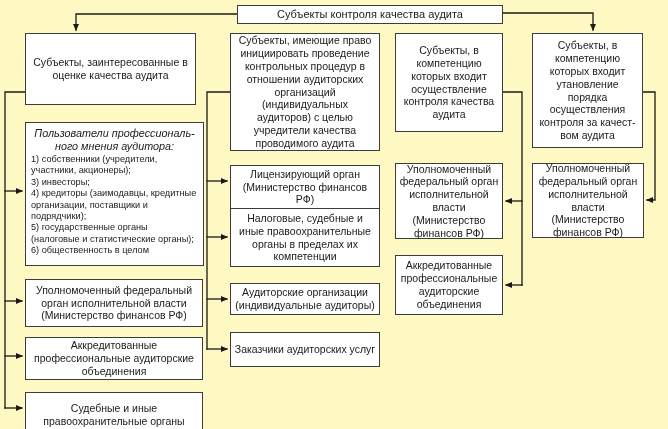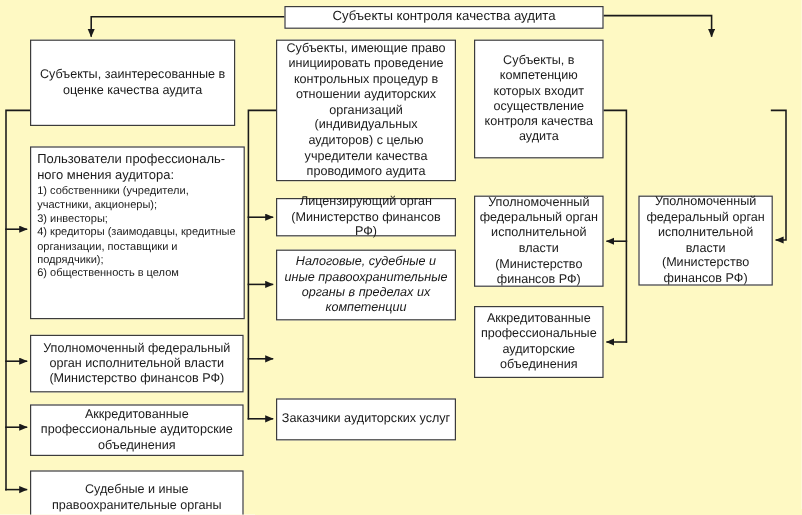--- a/index.html
+++ b/index.html
@@ -11,21 +11,21 @@
   .box{
     position:absolute;box-sizing:border-box;background:#ffffff;
     border:1.5px solid #3c3c3c;display:flex;align-items:center;justify-content:center;
     text-align:center;font-size:10.5px;line-height:1.22;padding:2px 3px;z-index:2;
   }
   .box.title{font-size:11px;}
   .box.users{
     flex-direction:column;align-items:stretch;justify-content:flex-start;
     padding:4px 5px 2px 5px;
   }
-  .users-heading{text-align:left;font-size:10.8px;line-height:1.2;margin-bottom:1px;}
+  .users-heading{text-align:center;font-size:10.8px;line-height:1.2;margin-bottom:1px;font-style:italic;}
   .users-list{text-align:left;font-size:9.2px;line-height:1.24;}
   .users-list div{margin:0;}
 </style>
 </head>
 <body>
 
 <div class="canvas">
 
   <svg class="connectors" viewBox="0 0 668 429" xmlns="http://www.w3.org/2000/svg">
     <defs>
@@ -64,63 +64,70 @@
   <div class="box" style="left:25px;top:33px;width:171px;height:72px;">
     <span>Субъекты, заинтересованные в оценке качества аудита</span>
   </div>
 
   <div class="box users" style="left:25px;top:122px;width:179px;height:144px;">
     <div class="users-heading">Пользователи профессиональ-ного мнения аудитора:</div>
     <div class="users-list">
       <div>1) собственники (учредители, участники, акционеры);</div>
       <div>3) инвесторы;</div>
       <div>4) кредиторы (заимодавцы, кредитные организации, поставщики и подрядчики);</div>
+      <div>5) государственные органы (налоговые и статистические органы);</div>
       <div>6) общественность в целом</div>
     </div>
   </div>
 
   <div class="box" style="left:25px;top:279px;width:178px;height:48px;">
     <span>Уполномоченный федеральный орган исполнительной власти (Министерство финансов РФ)</span>
   </div>
 
   <div class="box" style="left:25px;top:337px;width:178px;height:43px;">
     <span>Аккредитованные профессиональные аудиторские объединения</span>
   </div>
 
   <div class="box" style="left:25px;top:392px;width:178px;height:45px;justify-content:center;">
     <span>Судебные и иные правоохранительные органы</span>
   </div>
 
   <div class="box" style="left:230px;top:33px;width:150px;height:118px;">
     <span>Субъекты, имеющие право инициировать проведение контрольных процедур в отношении аудиторских организаций (индивидуальных аудиторов) с целью учредители качества проводимого аудита</span>
   </div>
 
-  <div class="box" style="left:230px;top:165px;width:150px;height:32px;">
+  <div class="box" style="left:230px;top:165px;width:150px;height:44px;">
     <span>Лицензирующий орган (Министерство финансов РФ)</span>
   </div>
 
-  <div class="box" style="left:230px;top:208px;width:150px;height:59px;font-style:italic;">
+  <div class="box" style="left:230px;top:208px;width:150px;height:59px;">
     <span>Налоговые, судебные и иные правоохранительные органы в пределах их компетенции</span>
   </div>
 
+  <div class="box" style="left:230px;top:283px;width:150px;height:32px;">
+    <span>Аудиторские организации (индивидуальные аудиторы)</span>
+  </div>
 
   <div class="box" style="left:230px;top:332px;width:150px;height:35px;">
     <span>Заказчики аудиторских услуг</span>
   </div>
 
   <div class="box" style="left:395px;top:33px;width:108px;height:99px;">
     <span>Субъекты, в компетенцию которых входит осуществление контроля качества аудита</span>
   </div>
 
   <div class="box" style="left:395px;top:163px;width:108px;height:76px;">
     <span>Уполномоченный федеральный орган исполнительной власти (Министерство финансов РФ)</span>
   </div>
 
   <div class="box" style="left:395px;top:255px;width:108px;height:60px;">
     <span>Аккредитованные профессиональные аудиторские объединения</span>
   </div>
 
+  <div class="box" style="left:532px;top:33px;width:111px;height:115px;">
+    <span>Субъекты, в компетенцию которых входит утановление порядка осуществления контроля за качест-вом аудита</span>
+  </div>
 
   <div class="box" style="left:532px;top:163px;width:112px;height:75px;">
     <span>Уполномоченный федеральный орган исполнительной власти (Министерство финансов РФ)</span>
   </div>
 
 </div>
 
 </body></html>

